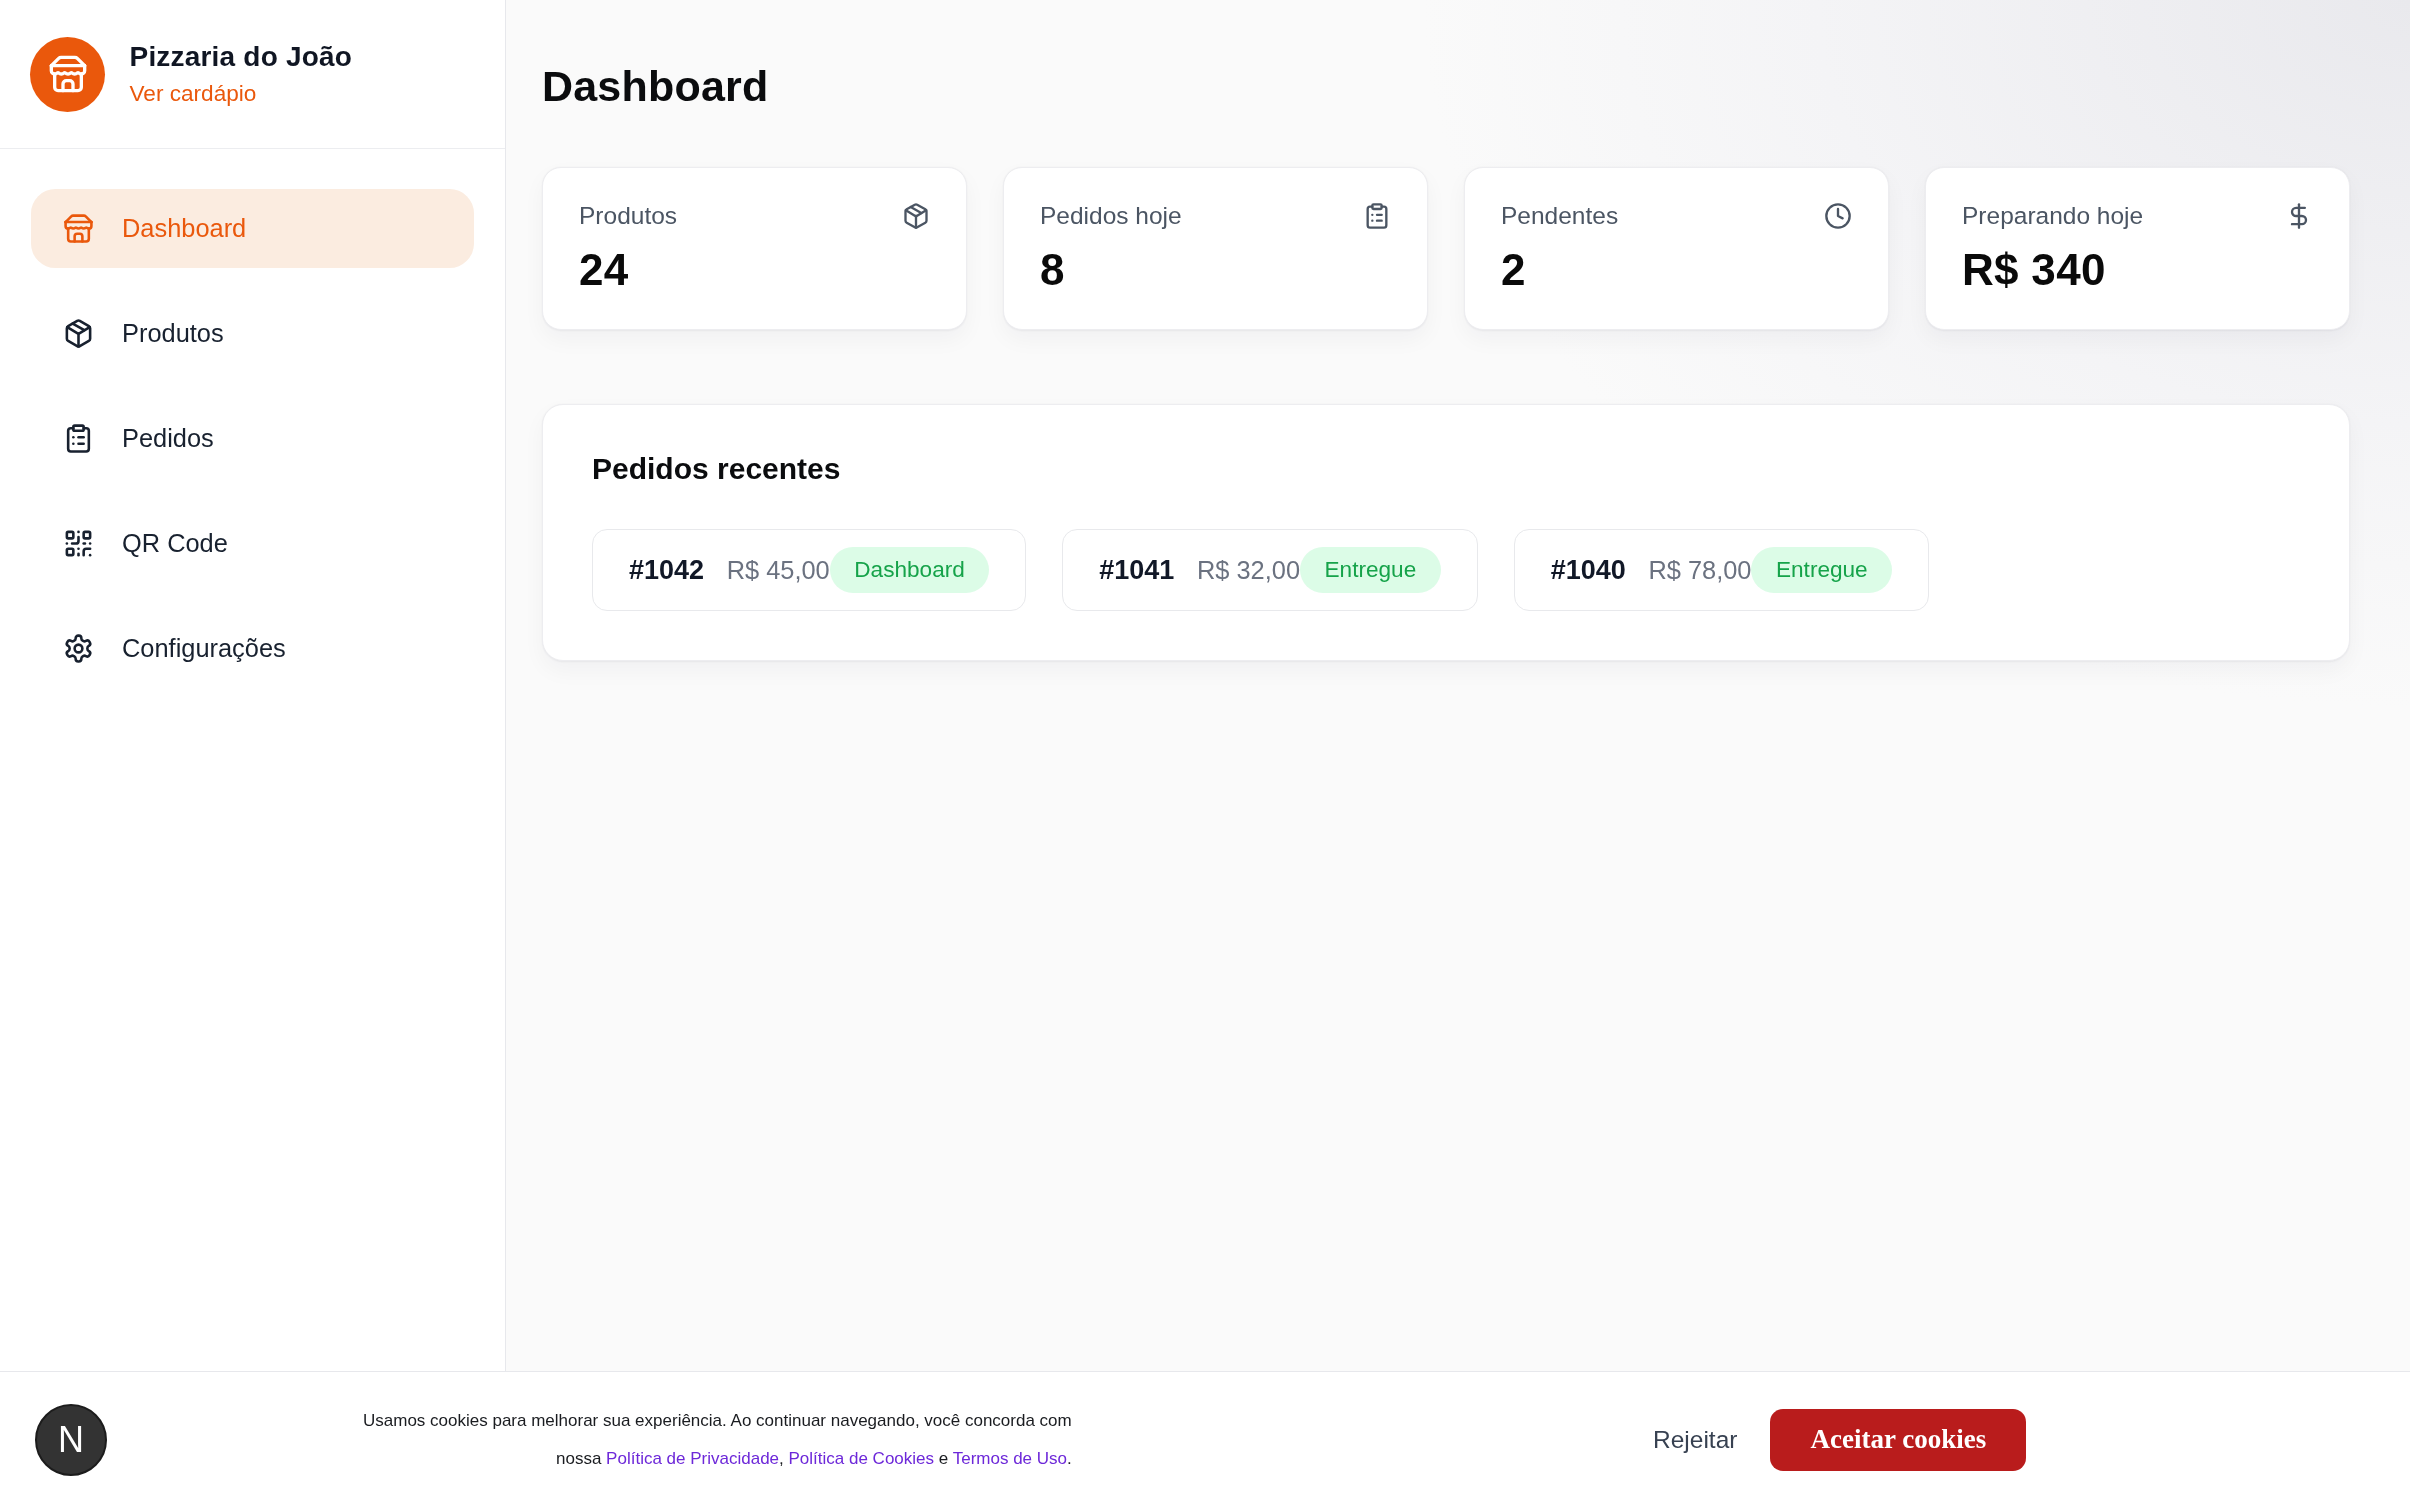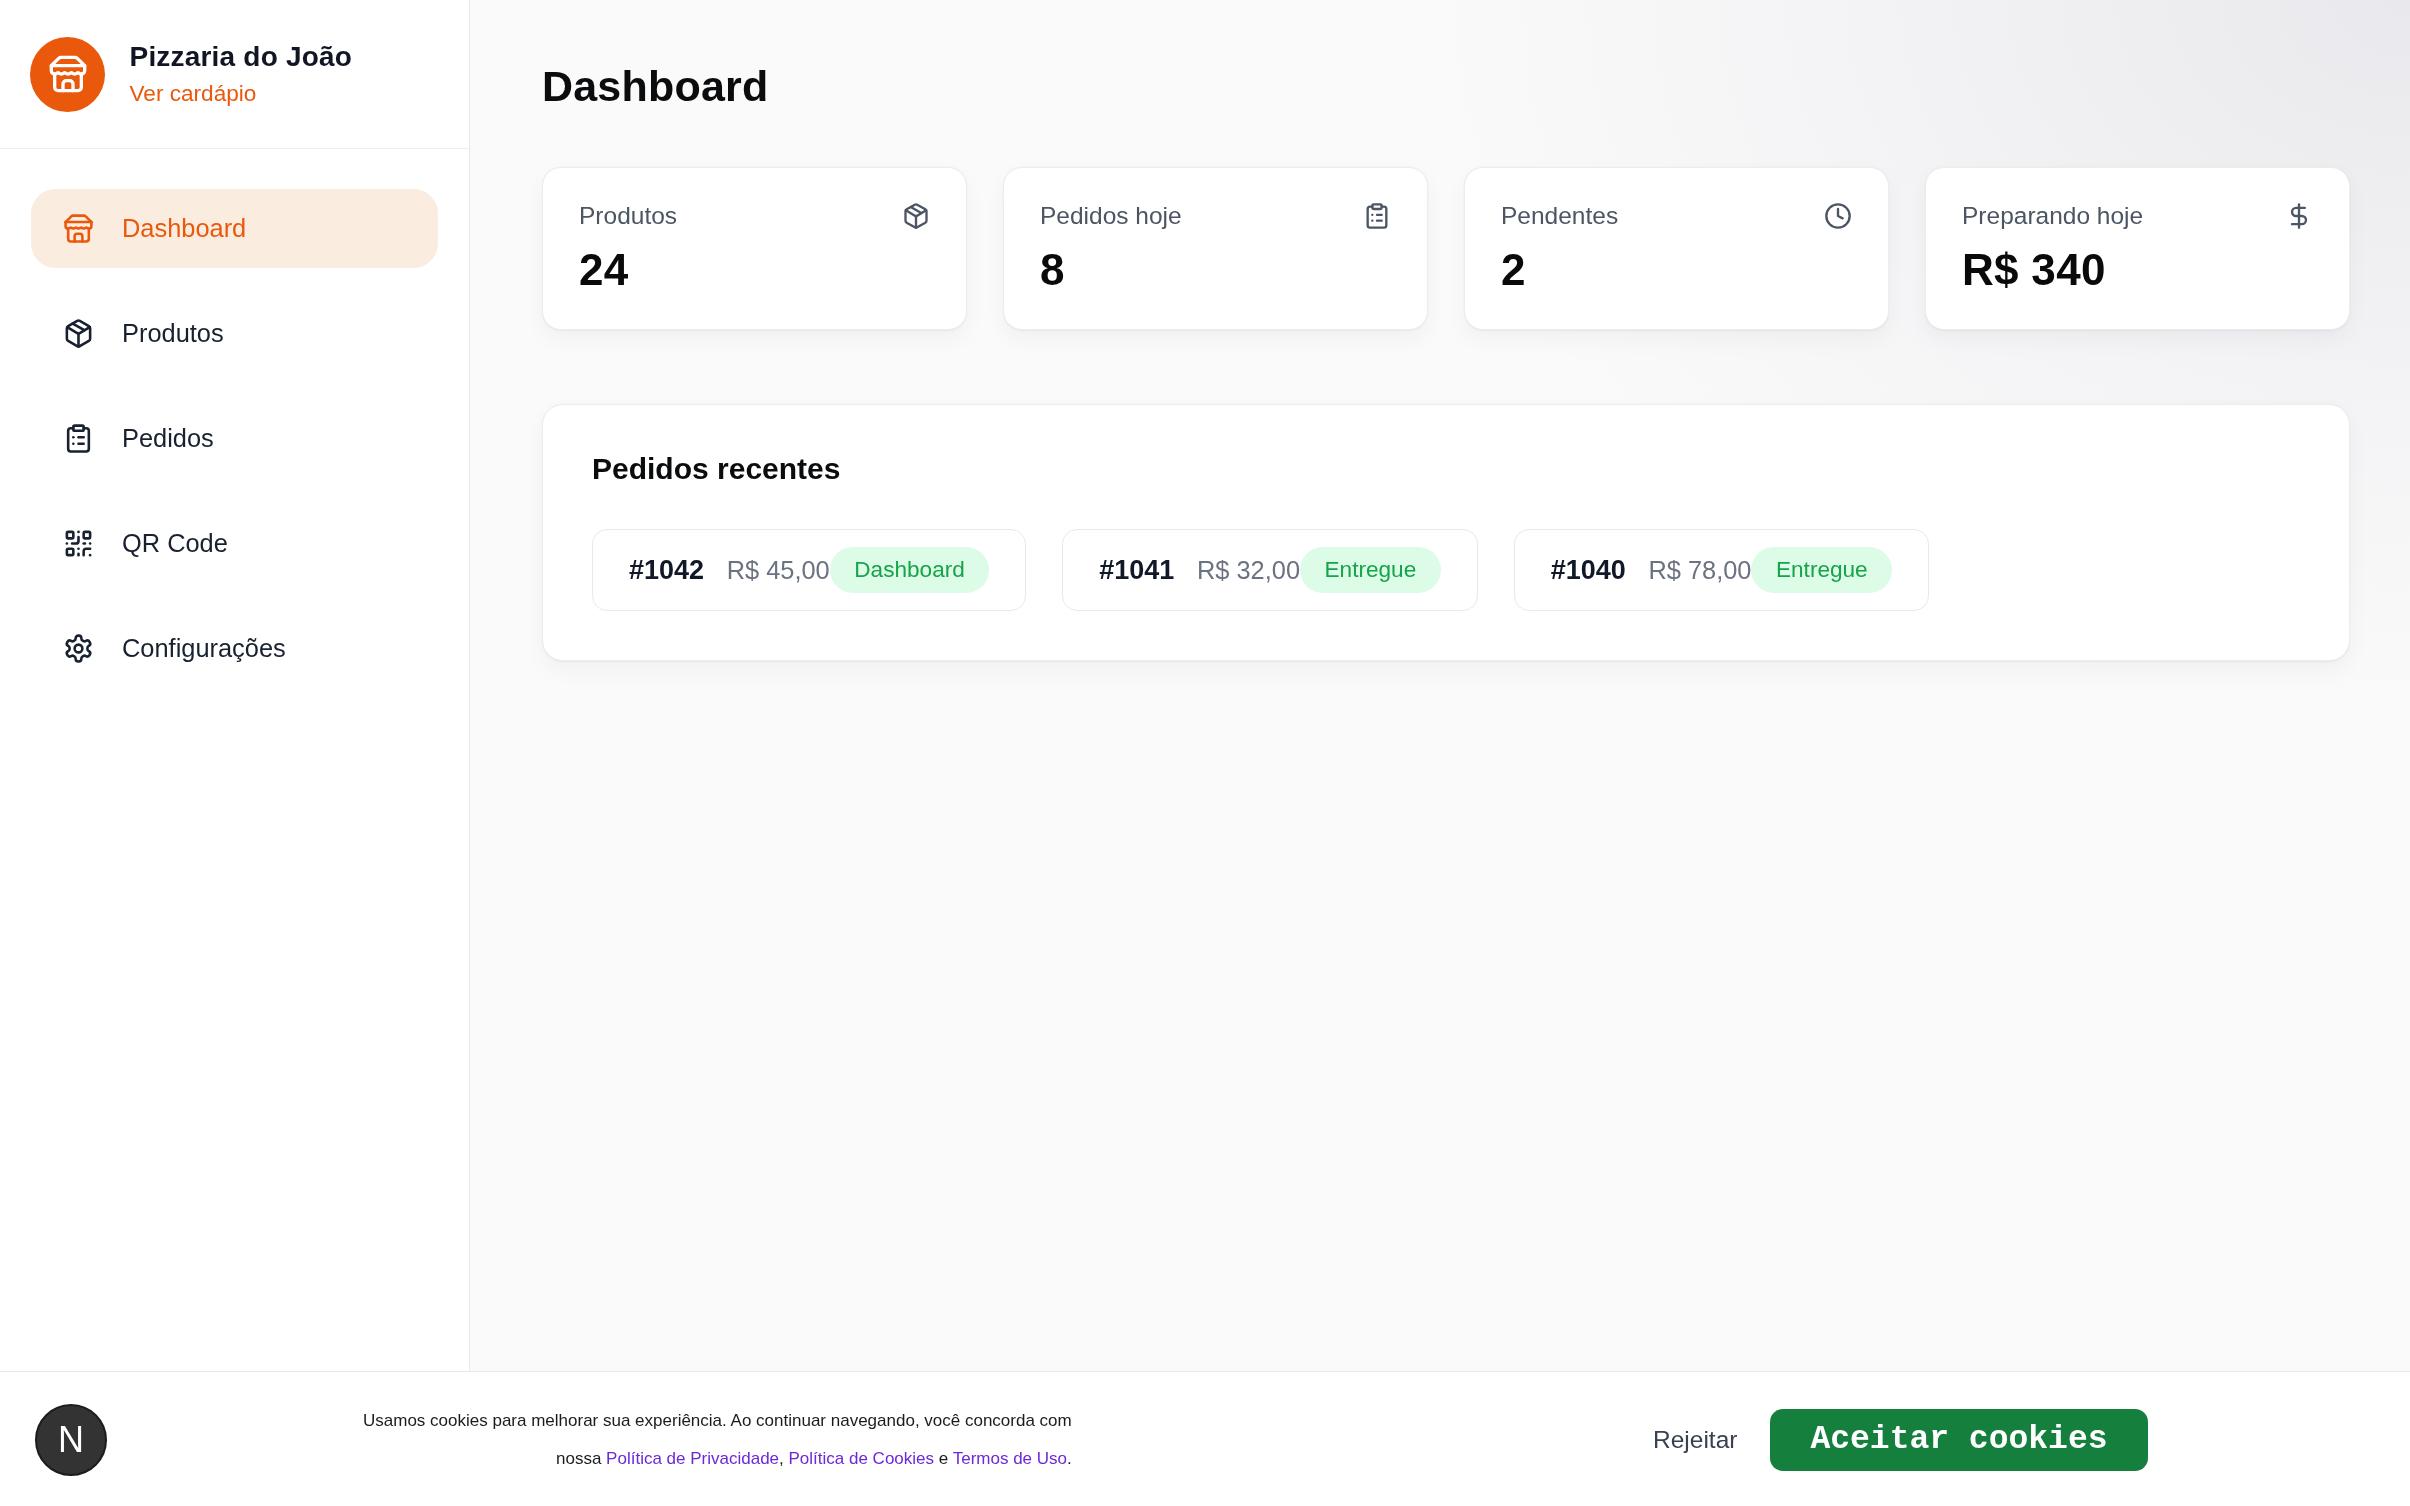--- a/index.html
+++ b/index.html
@@ -8,21 +8,21 @@
     font-family: "Liberation Sans", "DejaVu Sans", sans-serif;
     background: #fafafa;
     overflow: hidden;
   }
   .app { position: relative; width: 2411px; height: 1507px;
     background: radial-gradient(1318px 942px at 100% 0%, #e9e9ed 0%, #f4f4f6 45%, #fafafa 75%);
   }
 
   
   .sidebar {
-    position: absolute; left: 0; top: 0; width: 470px; height: 1371px;
+    position: absolute; left: 0; top: 0; width: 506px; height: 1371px;
     background: #ffffff; border-right: 0.9px solid #e7e8ec;
     display: flex; flex-direction: column;
   }
   .sidebar-header {
     height: 149px; border-bottom: 0.9px solid #ecedf0;
     display: flex; align-items: center; gap: 24.5px; padding: 0 30px;
   }
   .logo-circle {
     width: 75px; height: 75px; border-radius: 50%;
     background: #EA580C; display: flex; align-items: center; justify-content: center;
@@ -92,23 +92,23 @@
   .cookie-link { color: #6d28d9; text-decoration: none; cursor: pointer; }
   .cookie-actions {
     position: absolute; left: 1653px; top: 50%; transform: translateY(-50%);
     display: flex; align-items: center; gap: 33px;
   }
   .reject-button {
     background: none; border: none; font-family: inherit;
     font-size: 24.5px; color: #374151; cursor: pointer;
   }
   .accept-button {
-    border: none; font-family: Liberation Mono, monospace; cursor: pointer;
+    border: none; font-family: Liberation Serif, serif; cursor: pointer;
     height: 62px; padding: 0 40px; border-radius: 13px;
-    background: #15803d; color: #ffffff; font-size: 33px; font-weight: 600;
+    background: #b91c1c; color: #ffffff; font-size: 27px; font-weight: 600;
   }
 </style>
 </head>
 <body>
 
 <div class="app">
 
   <aside class="sidebar">
     <div class="sidebar-header">
       <div class="logo-circle">

